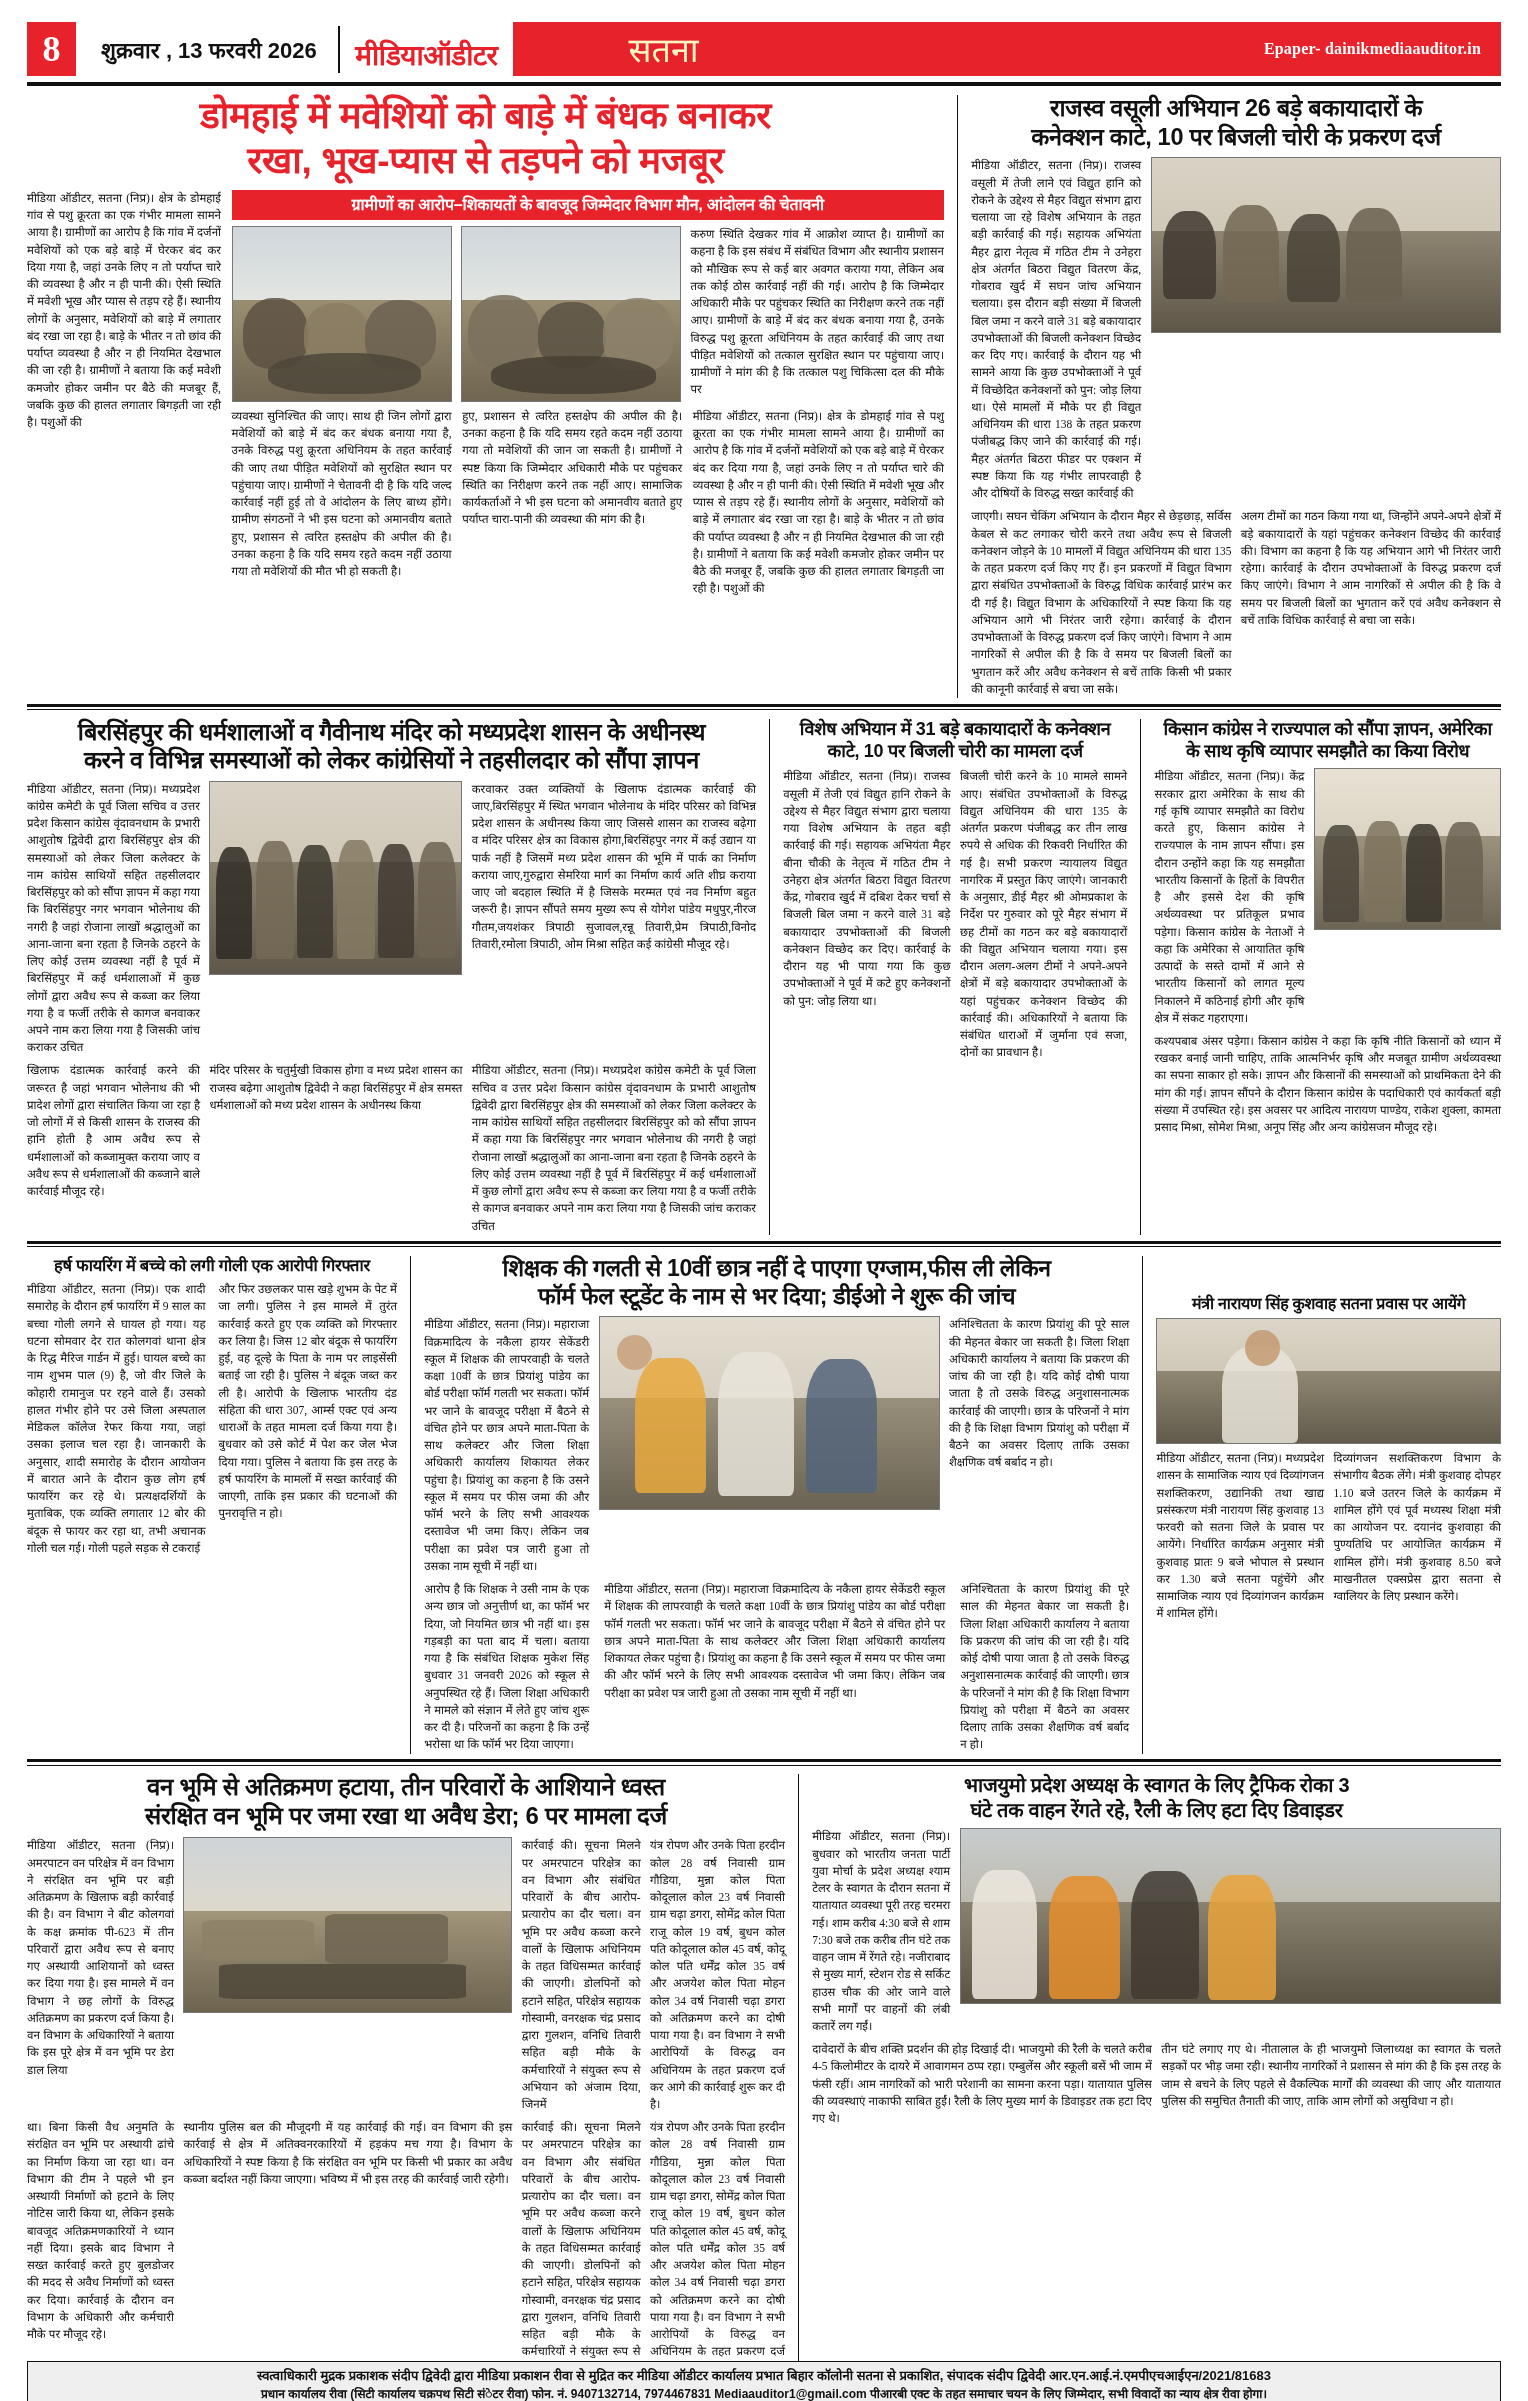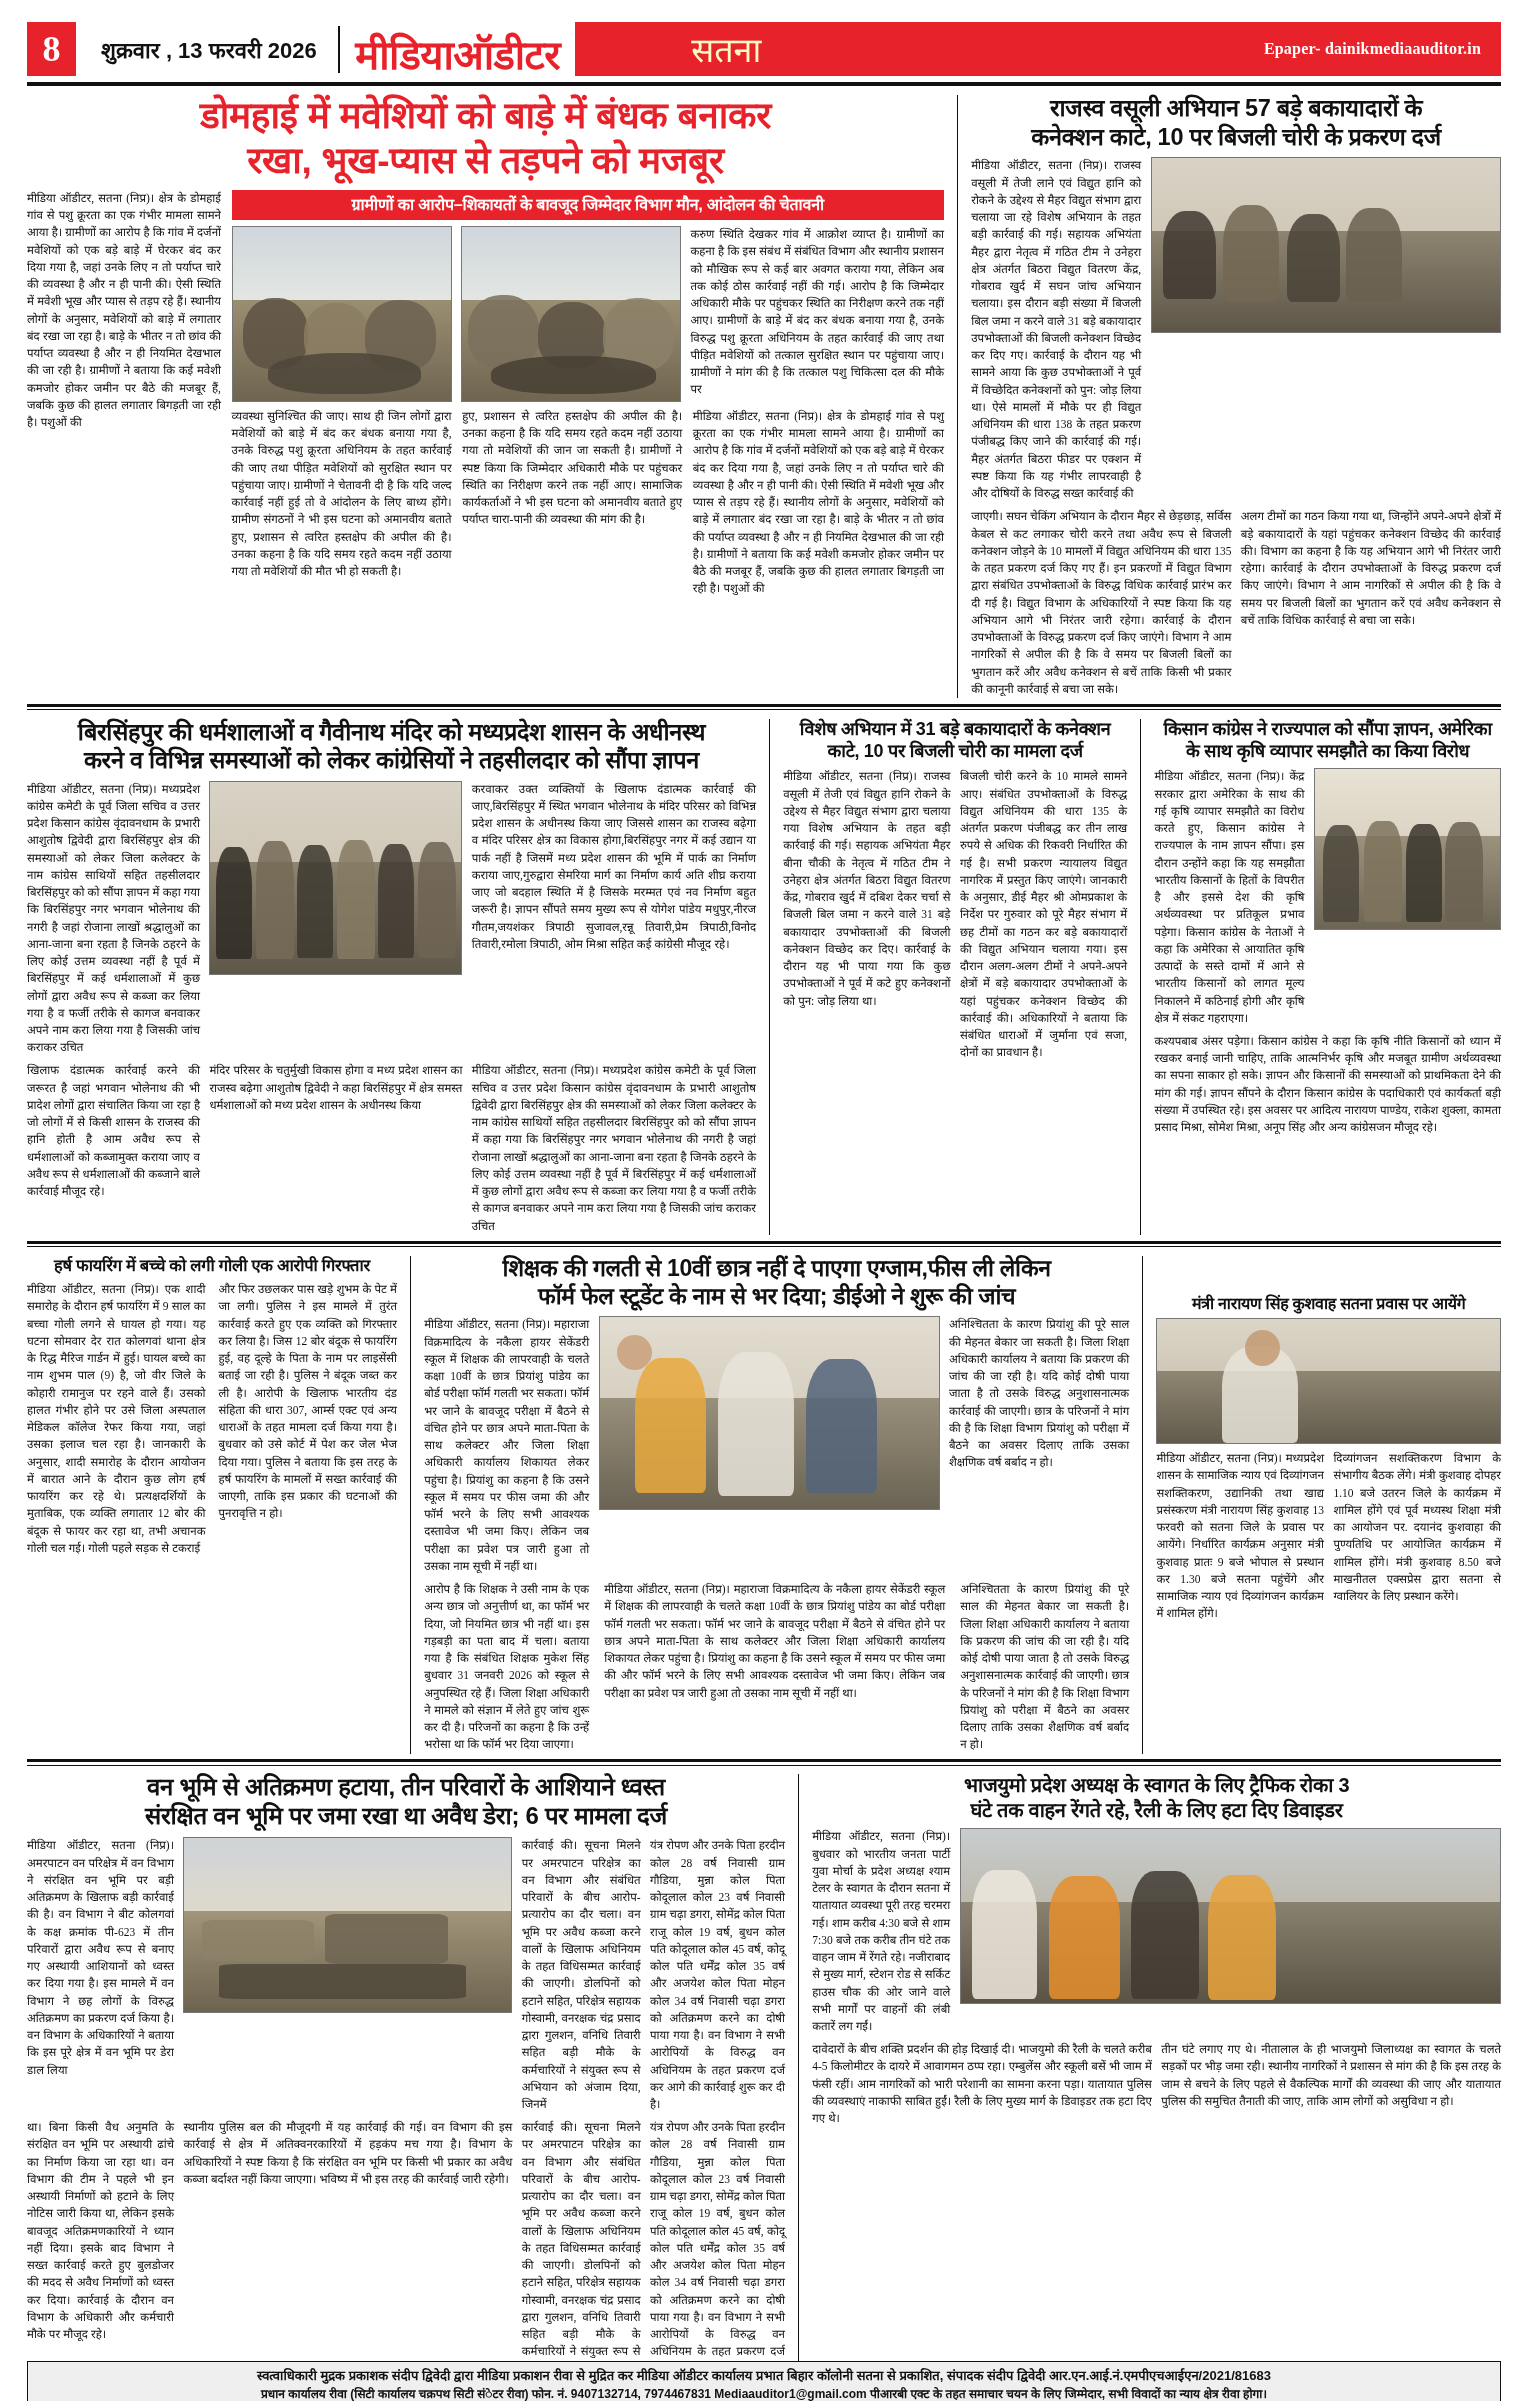--- a/index.html
+++ b/index.html
@@ -50,21 +50,21 @@
   }
   .mast-divider {
     width: 2.4px;
     background: #111;
     margin: 3.5px 0;
   }
   .mast-logo {
     display: flex;
     align-items: center;
     padding: 0 15.3px 0 15.3px;
-    font-size: 40px;
+    font-size: 28px;
     font-weight: 700;
     color: #e8222a;
     white-space: nowrap;
     letter-spacing: -0.6px;
     font-family: "Liberation Sans", sans-serif;
     margin-top: 9px;
   }
   .mast-red {
     flex: 1;
     background: #e8222a;
@@ -215,21 +215,21 @@
             <div style="width:220px;" class="body-col">हुए, प्रशासन से त्वरित हस्तक्षेप की अपील की है। उनका कहना है कि यदि समय रहते कदम नहीं उठाया गया तो मवेशियों की जान जा सकती है। ग्रामीणों ने स्पष्ट किया कि जिम्मेदार अधिकारी मौके पर पहुंचकर स्थिति का निरीक्षण करने तक नहीं आए। सामाजिक कार्यकर्ताओं ने भी इस घटना को अमानवीय बताते हुए पर्याप्त चारा-पानी की व्यवस्था की मांग की है।</div>
             <div style="flex:1;" class="body-col">मीडिया ऑडीटर, सतना (निप्र)। क्षेत्र के डोमहाई गांव से पशु क्रूरता का एक गंभीर मामला सामने आया है। ग्रामीणों का आरोप है कि गांव में दर्जनों मवेशियों को एक बड़े बाड़े में घेरकर बंद कर दिया गया है, जहां उनके लिए न तो पर्याप्त चारे की व्यवस्था है और न ही पानी की। ऐसी स्थिति में मवेशी भूख और प्यास से तड़प रहे हैं। स्थानीय लोगों के अनुसार, मवेशियों को बाड़े में लगातार बंद रखा जा रहा है। बाड़े के भीतर न तो छांव की पर्याप्त व्यवस्था है और न ही नियमित देखभाल की जा रही है। ग्रामीणों ने बताया कि कई मवेशी कमजोर होकर जमीन पर बैठे की मजबूर हैं, जबकि कुछ की हालत लगातार बिगड़ती जा रही है। पशुओं की</div>
           </div>
         </div>
       </div>
     </div>
 
     <div class="vsep"></div>
 
     <div style="flex:1;">
-      <div class="hl" style="font-size:23.5px;">राजस्व वसूली अभियान 57 बड़े बकायादारों के</div>
+      <div class="hl" style="font-size:23.5px;">राजस्व वसूली अभियान 26 बड़े बकायादारों के</div>
       <div class="hl" style="font-size:23.5px;margin-top:2.4px;">कनेक्शन काटे, 10 पर बिजली चोरी के प्रकरण दर्ज</div>
 
       <div class="cols" style="gap:9.4px;margin-top:7px;">
         <div style="width:170px;" class="body-col">मीडिया ऑडीटर, सतना (निप्र)। राजस्व वसूली में तेजी लाने एवं विद्युत हानि को रोकने के उद्देश्य से मैहर विद्युत संभाग द्वारा चलाया जा रहे विशेष अभियान के तहत बड़ी कार्रवाई की गई। सहायक अभियंता मैहर द्वारा नेतृत्व में गठित टीम ने उनेहरा क्षेत्र अंतर्गत बिठरा विद्युत वितरण केंद्र, गोबराव खुर्द में सघन जांच अभियान चलाया। इस दौरान बड़ी संख्या में बिजली बिल जमा न करने वाले 31 बड़े बकायादार उपभोक्ताओं की बिजली कनेक्शन विच्छेद कर दिए गए। कार्रवाई के दौरान यह भी सामने आया कि कुछ उपभोक्ताओं ने पूर्व में विच्छेदित कनेक्शनों को पुन: जोड़ लिया था। ऐसे मामलों में मौके पर ही विद्युत अधिनियम की धारा 138 के तहत प्रकरण पंजीबद्ध किए जाने की कार्रवाई की गई। मैहर अंतर्गत बिठरा फीडर पर एक्शन में स्पष्ट किया कि यह गंभीर लापरवाही है और दोषियों के विरुद्ध सख्त कार्रवाई की</div>
         <div style="flex:1;">
           <div class="photo people" style="width:100%;height:176px;">
             <div class="sky"></div>
               <div class="ground"></div>
             <div class="blob" style="left:11.8px;top:53px;width:53px;height:88px;background:#3f3a31;border-radius:40% 40% 10% 10%;"></div>
             <div class="blob" style="left:71px;top:47px;width:56px;height:97px;background:#726752;border-radius:40% 40% 10% 10%;"></div>

